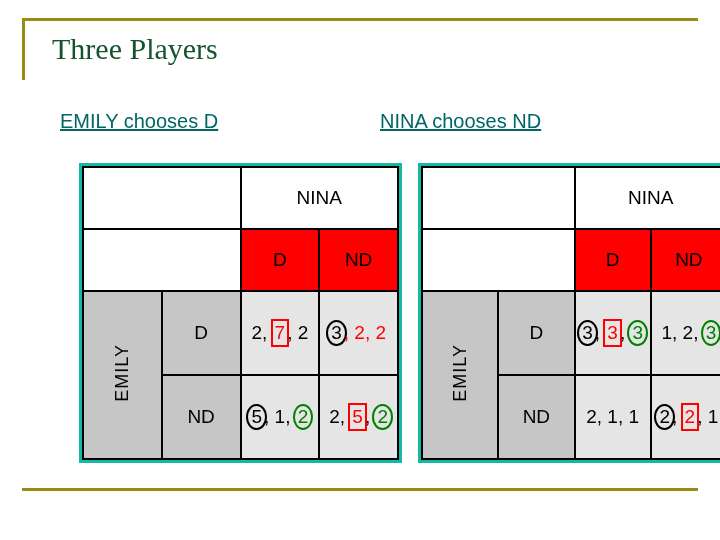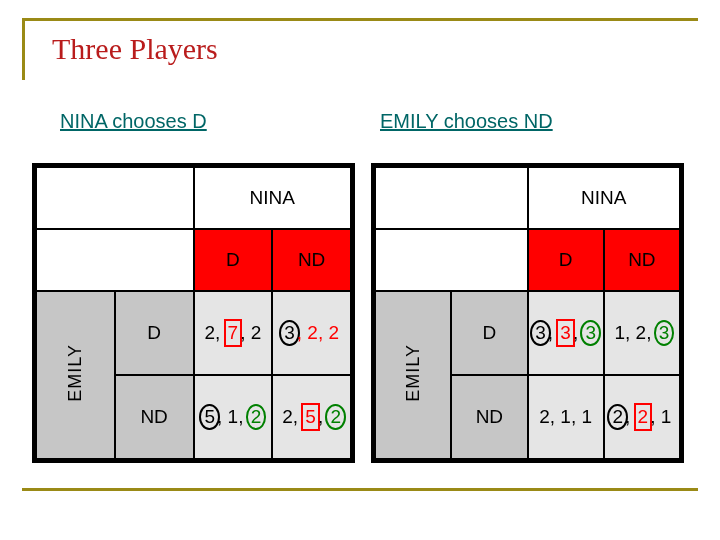--- a/index.html
+++ b/index.html
@@ -16,36 +16,37 @@
   }
   .frame-left{
     position:absolute;left:22px;top:18px;width:3px;height:62px;background:#9a8a16;
   }
   .frame-bottom{
     position:absolute;left:22px;top:488px;width:676px;height:3px;background:#9a8a16;
   }
   .title{
     position:absolute;left:52px;top:32px;
     font-family:"Liberation Serif", serif;
-    font-size:30px;color:#b91c1c;
+    font-size:30px;color:#14532d;
     letter-spacing:0px;
   }
   .caption{
     position:absolute;
     font-size:20px;color:#006666;
     text-decoration:underline;
     white-space:nowrap;
   }
   .cap-left{left:60px;top:110px;}
   .cap-right{left:380px;top:110px;}
 
   .matrix{
     position:absolute;
-    border:3px solid #000000;
+    border:3px solid #14b8a6;
     box-sizing:border-box;
+    margin-left:47px;
   }
   .mx-left{left:32px;top:163px;width:323px;height:300px;}
   .mx-right{left:371px;top:163px;width:313px;height:300px;}
 
   table.grid{
     border-collapse:collapse;
     width:100%;height:100%;
     table-layout:fixed;
   }
   table.grid td{
@@ -99,22 +100,22 @@
 </style>
 </head>
 <body>
 
 <div class="frame-top"></div>
 <div class="frame-left"></div>
 <div class="frame-bottom"></div>
 
 <div class="title">Three Players</div>
 
-<div class="caption cap-left">NINA chooses D</div>
-<div class="caption cap-right">EMILY chooses ND</div>
+<div class="caption cap-left">EMILY chooses D</div>
+<div class="caption cap-right">NINA chooses ND</div>
 
 <div class="matrix mx-left">
   <table class="grid">
     <tbody>
         <tr>
       <td class="corner" colspan="2"></td>
       <td class="nina-head" colspan="2">NINA</td>
     </tr>
     <tr>
       <td class="corner" colspan="2"></td>

